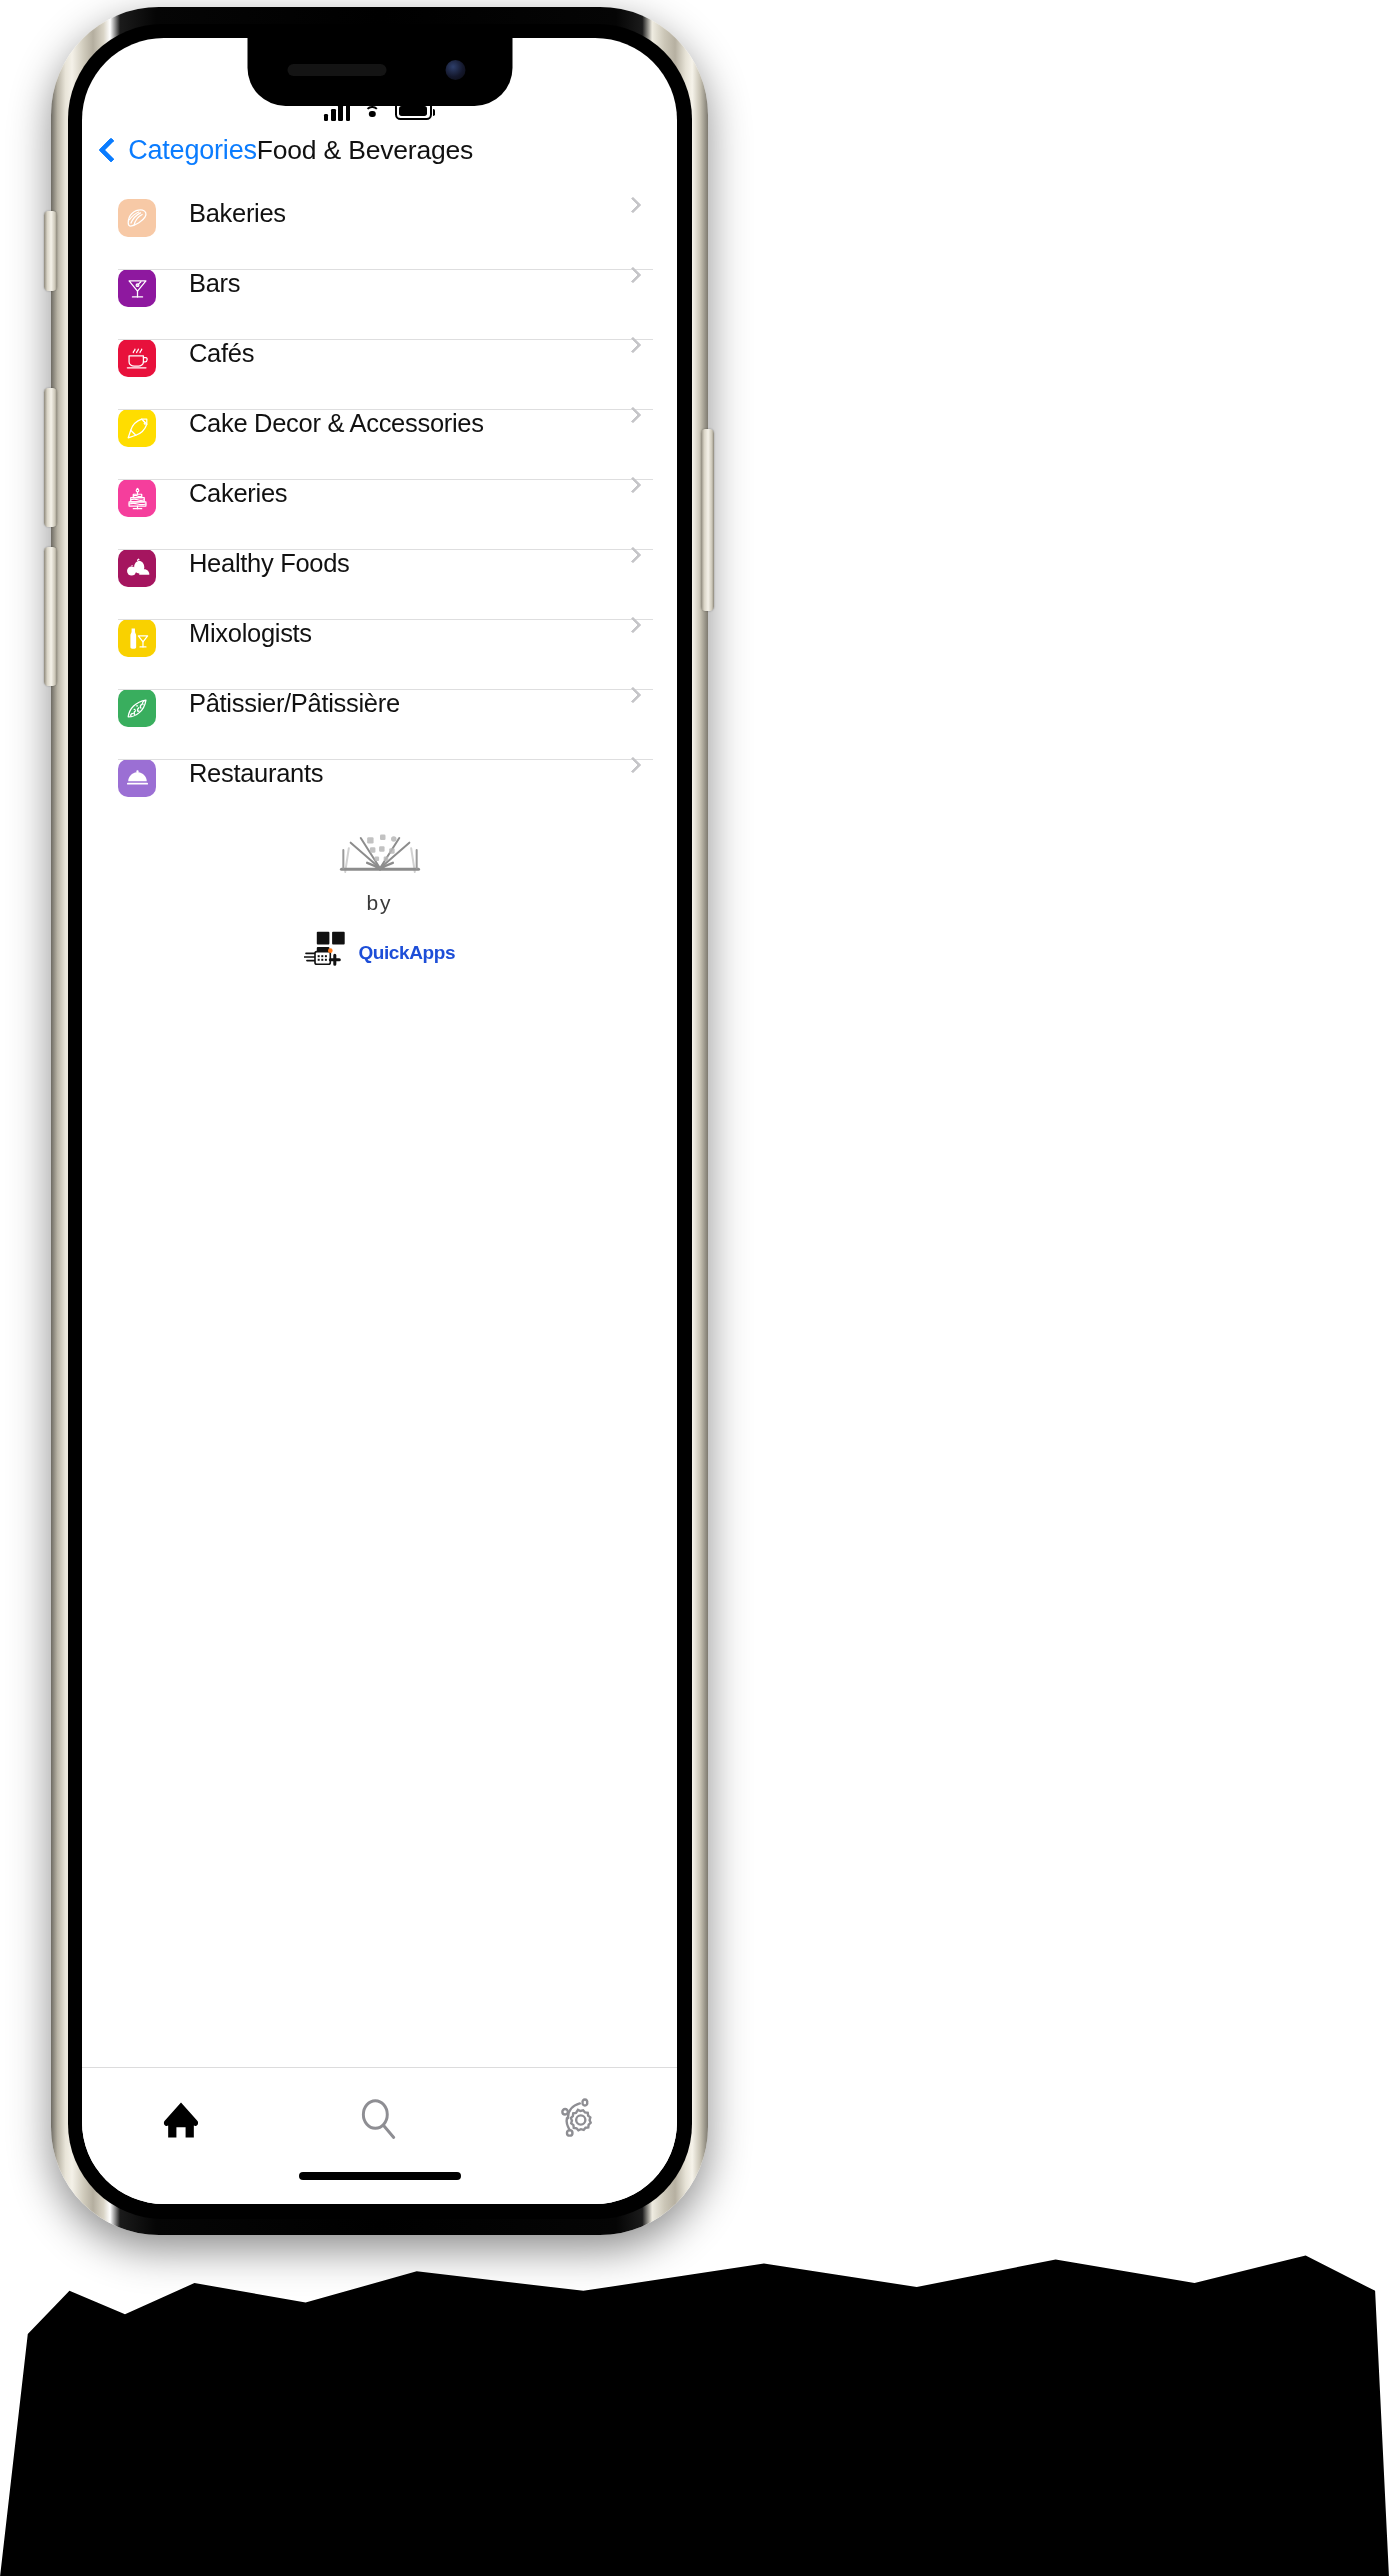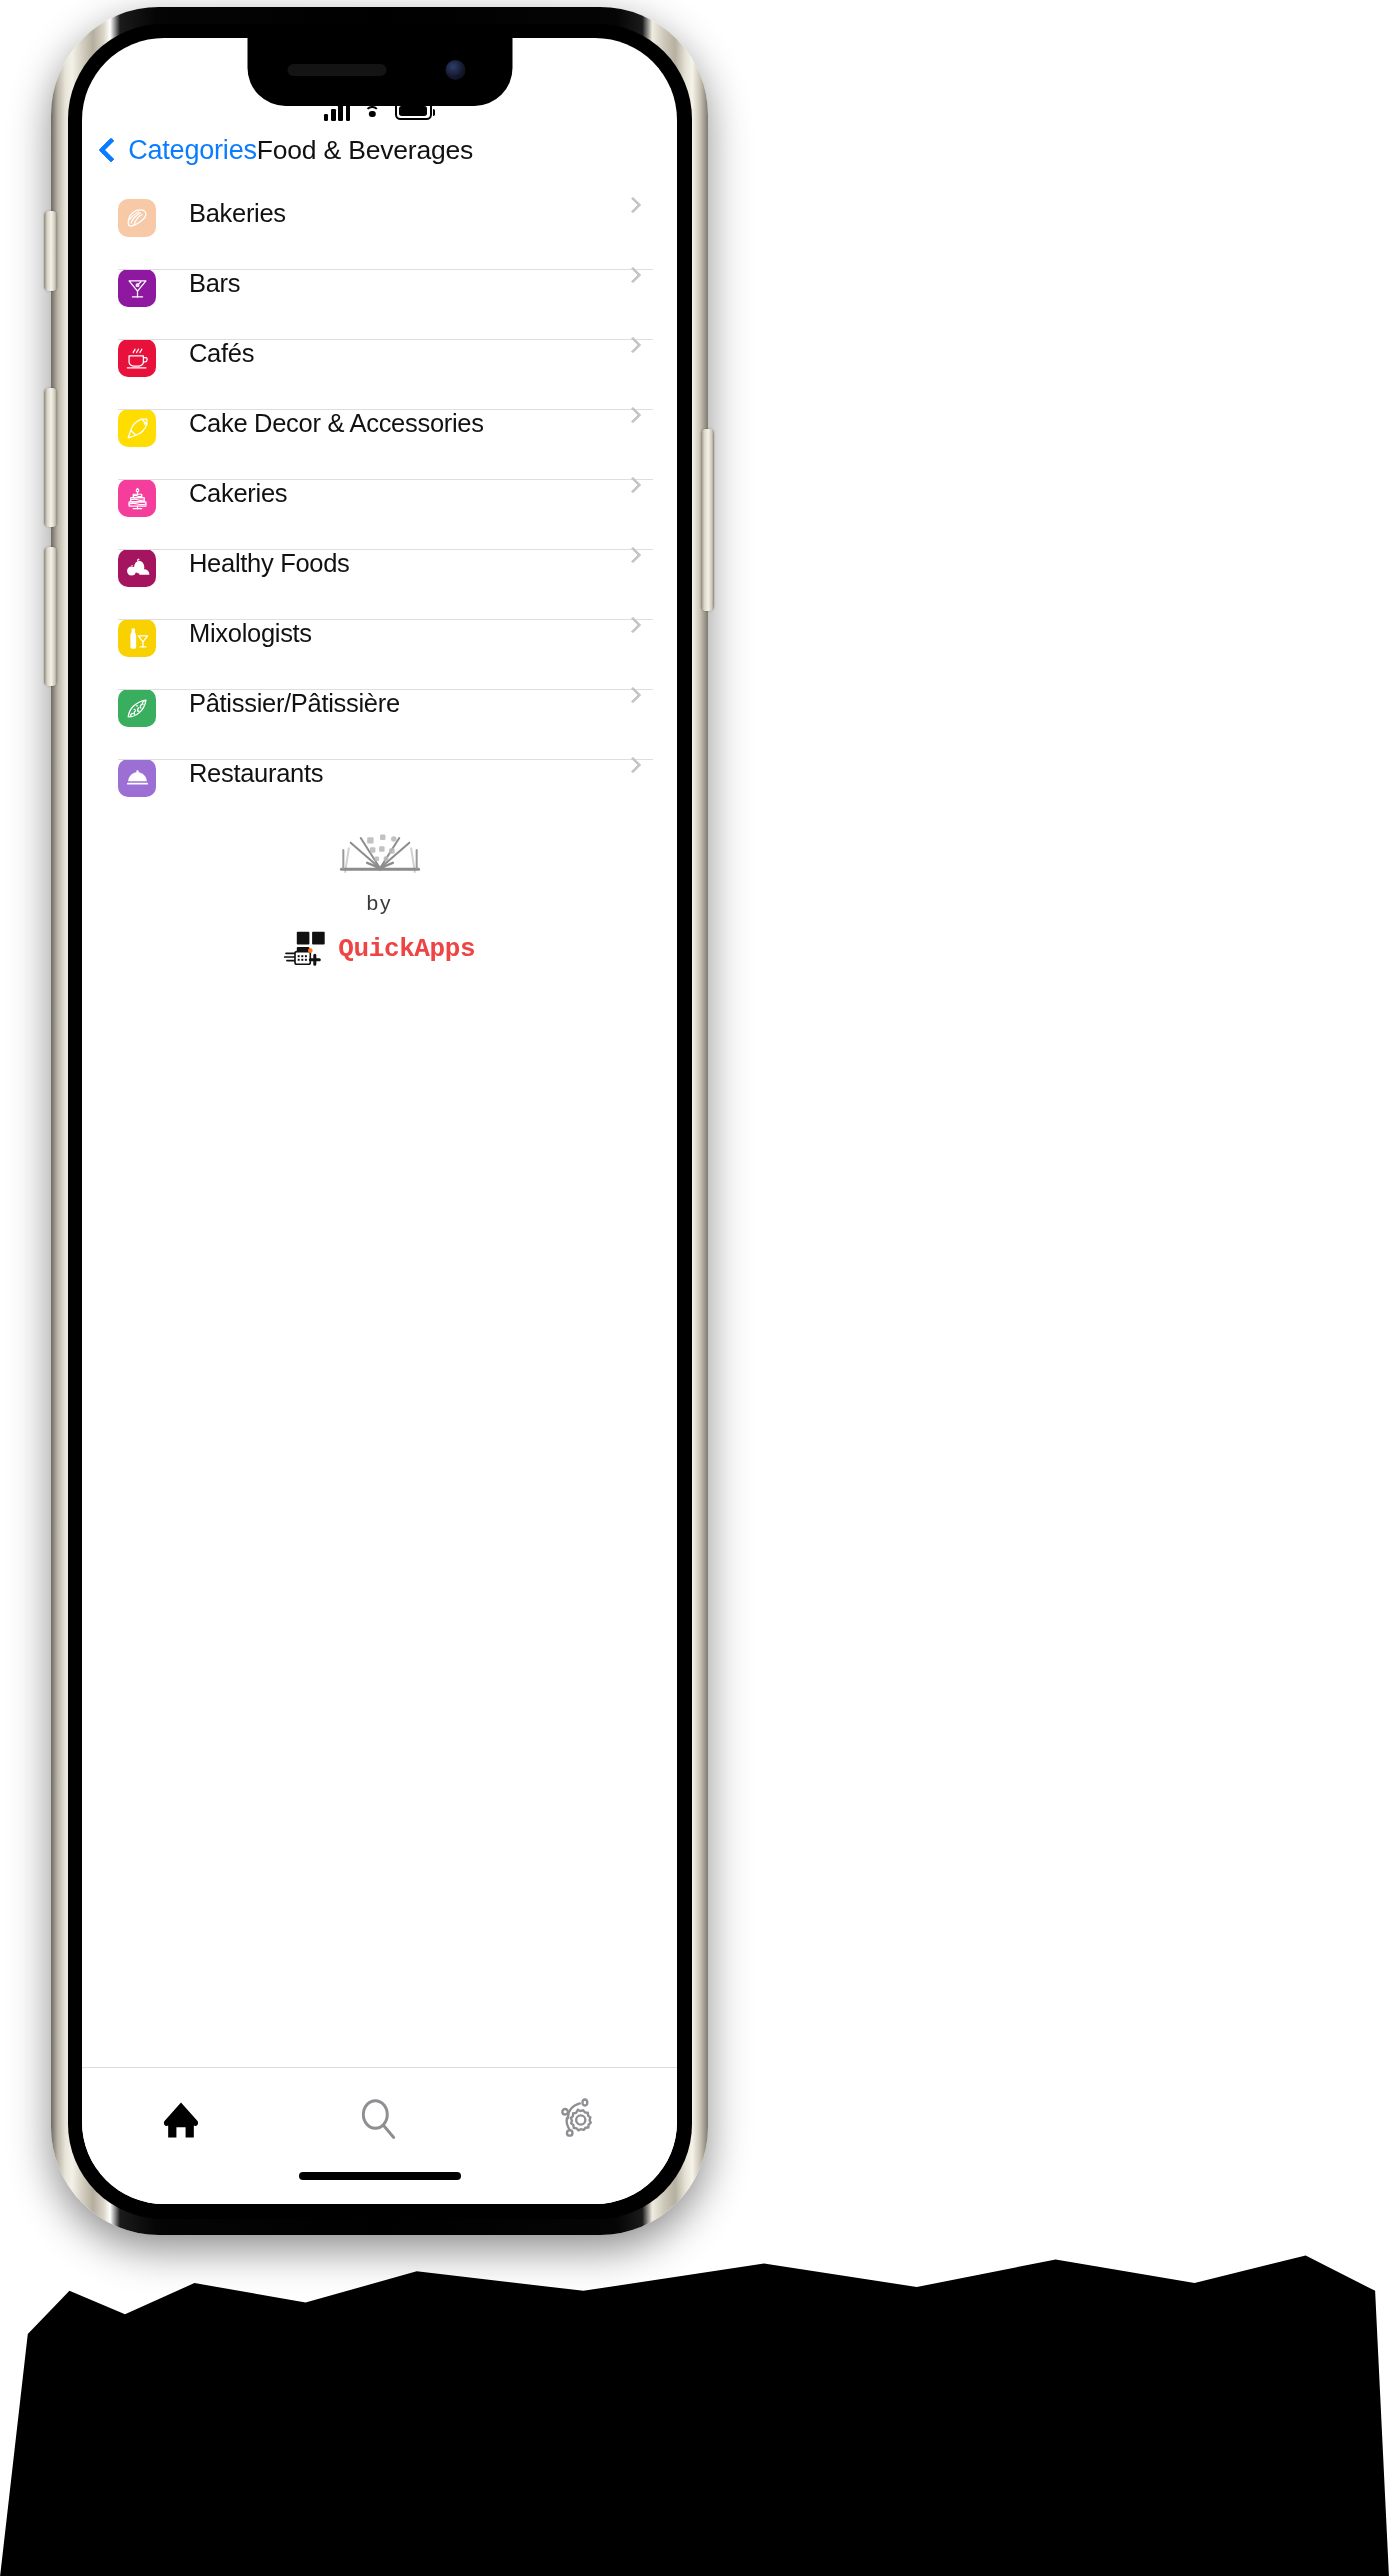--- a/index.html
+++ b/index.html
@@ -142,21 +142,21 @@
 
   
   .brand{
     position:absolute; left:0; top:790px; width:595px; z-index:6;
     display:flex; flex-direction:column; align-items:center;
   }
   .brand-book{ width:88px; height:55px; }
   .brand-by{ font-size:21px; color:#3a3a3a; letter-spacing:1.8px; margin-top:8px; }
   .brand-qa{ display:flex; align-items:flex-end; gap:5.5px; margin-top:14.6px; }
   .qa-mark{ width:49px; height:36px; }
-  .qa-text{ font-size:26px; font-weight:700; color:#ef4444; letter-spacing:-0.4px; padding-bottom:1.8px;font-family:Liberation Mono, monospace;}
+  .qa-text{ font-size:19px; font-weight:700; color:#1d4ed8; letter-spacing:-0.4px; padding-bottom:1.8px;}
 
   
   .tabbar{
     position:absolute; left:0; bottom:0; width:595px; height:137px;
     border-top:0.9px solid #dcdcdd; background:#fff; z-index:7;
     display:flex; align-items:flex-start; padding-top:20px;
   }
   .tab{ flex:1; display:flex; align-items:center; justify-content:center; cursor:pointer; height:64px;}
   .home-indicator{
     position:absolute; left:50%; transform:translateX(-50%); bottom:24px;

